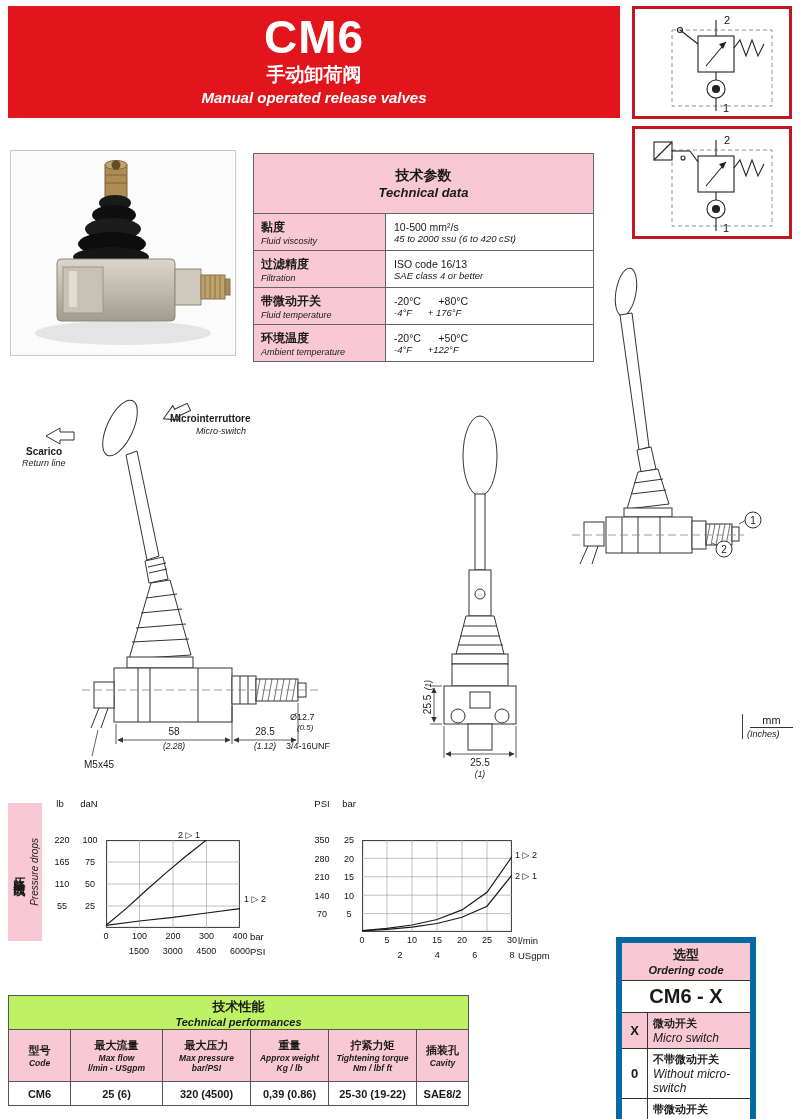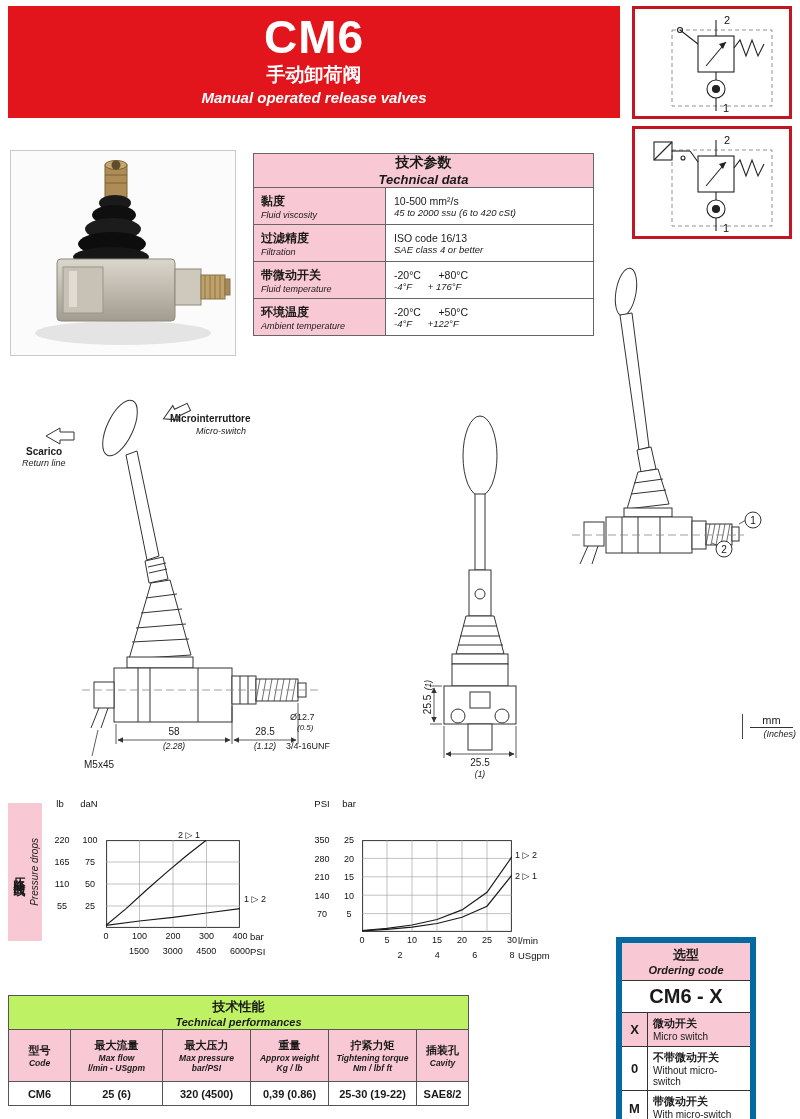--- a/index.html
+++ b/index.html
@@ -19,41 +19,41 @@
 .stext{font:11px "Liberation Sans",sans-serif;fill:#111;text-anchor:middle;stroke:none}
 .stext9{font:10px "Liberation Sans",sans-serif;fill:#111;text-anchor:middle;stroke:none}
 
 
 .photo{left:10px;top:150px;width:226px;height:206px;border:1px solid #c9c9c9;background:#fbfbfb}
 
 
 table{border-collapse:collapse}
 .tech{left:253px;top:153px;width:341px}
 .tech th,.tech td{border:1px solid #666;vertical-align:middle}
-.tech-head{background:#f8c8d4;height:34px;text-align:center}
+.tech-head{background:#f8c8d4;height:60px;text-align:center}
 .cn13{font-size:14px;font-weight:bold}
 .en12i{font-size:13px;font-weight:bold;font-style:italic}
 .tech-label{background:#f8c8d4;width:132px;padding:3px 7px;height:37px}
 .cn11{font-size:12px;font-weight:bold}
 .en9i{font-size:9px;font-style:italic}
 .tech-val{padding:3px 8px;background:#fff}
 .v1{font-size:10.5px;white-space:pre-wrap}
 .v2{font-size:9.5px;font-style:italic;white-space:pre-wrap}
 
 
 .dlab-b{font-size:10px;font-weight:bold}
 .dlab-i{font-size:9px;font-style:italic}
 .dimv{font-size:10px}
 .dimi{font-size:8.5px;font-style:italic}
 .ctr{text-align:center;display:inline-block}
 .rot90{transform:rotate(-90deg);transform-origin:center;text-align:center}
 .mmbox{width:54px;border-left:1px solid #444;padding-left:4px}
 .mmtop{font-size:11px;text-align:center}
 .mmline{border-top:1px solid #333;margin:1px 3px}
-.mmbot{font-size:9px;font-style:italic;text-align:right}
+.mmbot{font-size:9px;font-style:italic;text-align:left}
 
 
 .vband{left:8px;top:803px;width:34px;height:138px;background:#f8c8d4;display:flex;justify-content:center;align-items:center;gap:1px}
 .vband .cnv{writing-mode:vertical-rl;text-orientation:upright;font-weight:bold;font-size:12px;letter-spacing:2px}
 .vband .env{writing-mode:vertical-rl;transform:rotate(180deg);font-style:italic;font-size:10px}
 .ticks-x{position:absolute;display:flex;justify-content:space-between;height:0;align-items:center;font-size:9px;color:#111}
 .ticks-y{position:absolute;display:flex;flex-direction:column;justify-content:space-between;width:0;align-items:center;font-size:9px;color:#111}
 .tick{width:0;height:0;display:flex;align-items:center;justify-content:center;white-space:nowrap;overflow:visible}
 .unitlbl{font-size:9.5px;color:#111}
 .serlbl{font-size:9px;color:#111;white-space:nowrap}
@@ -62,21 +62,21 @@
 .order{left:616px;top:937px;width:140px;border:6px solid #0369a1;background:#fff}
 .order-head{background:#f8c8d4;border-bottom:1px solid #333;text-align:center;padding:3px 0 4px}
 .order-head .t1{font-size:13px;font-weight:bold}
 .order-head .t2{font-size:11px;font-style:italic;font-weight:bold}
 .order-code{font-size:20px;font-weight:bold;text-align:center;padding:4px 16px;border-bottom:1px solid #333}
 .order-row{display:flex;border-bottom:1px solid #333;min-height:34px}
 .order-row:last-child{border-bottom:none}
 .order-key{width:26px;border-right:1px solid #333;display:flex;align-items:center;justify-content:center;font-weight:bold;font-size:13px}
 .order-desc{flex:1;padding:3px 5px}
 .order-desc .cn{font-size:11px;font-weight:bold}
-.order-desc .en{font-size:10px;}
+.order-desc .en{font-size:12px;font-style:italic}
 .order-row.hl{background:#f8c8d4}
 
 
 .perf{left:8px;top:995px;width:460px;table-layout:fixed}
 .perf th,.perf td{border:1px solid #555;vertical-align:middle;text-align:center}
 .perf-title{background:#bef264;height:34px}
 .perf-title .t1{font-size:13px;font-weight:bold}
 .perf-title .t2{font-size:11px;font-weight:bold;font-style:italic}
 .perf-cols th{background:#f8c8d4;height:52px;padding:2px}
 .pc-cn{font-size:11px;font-weight:bold}

